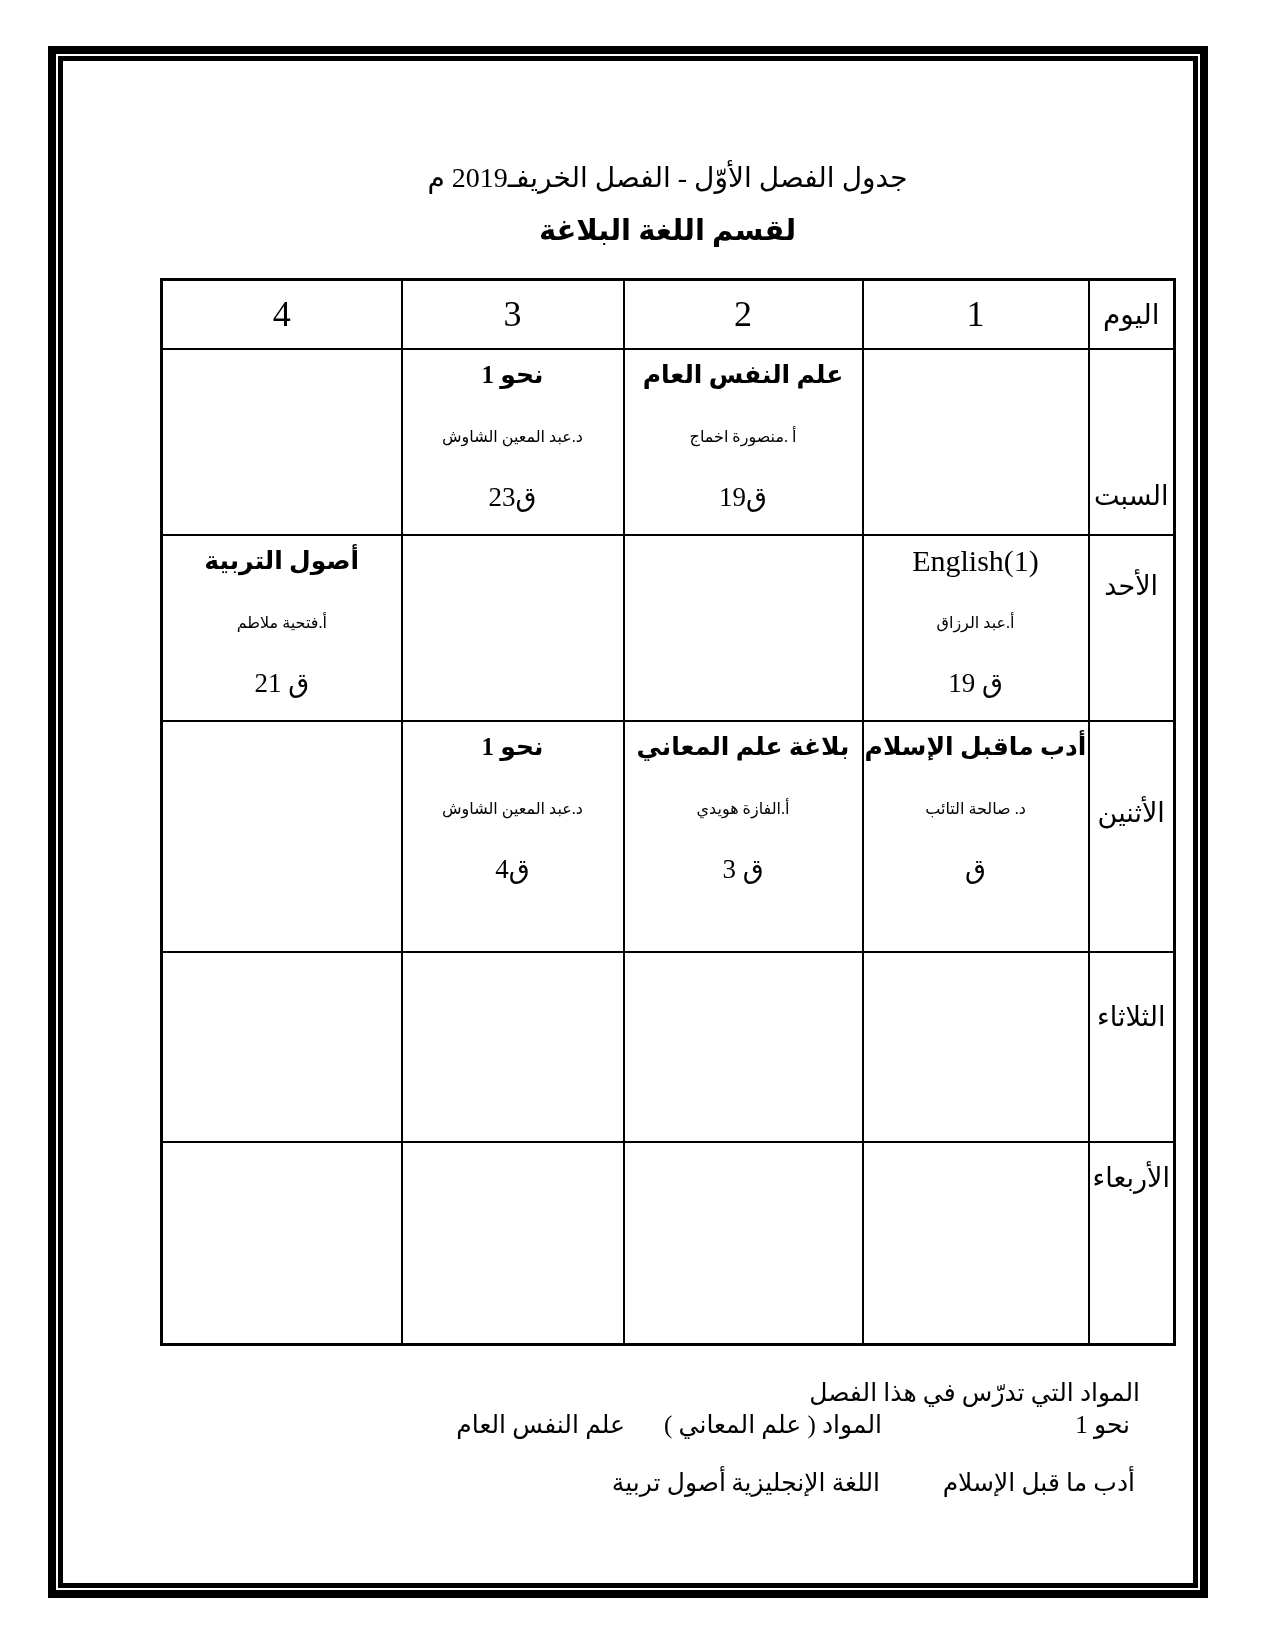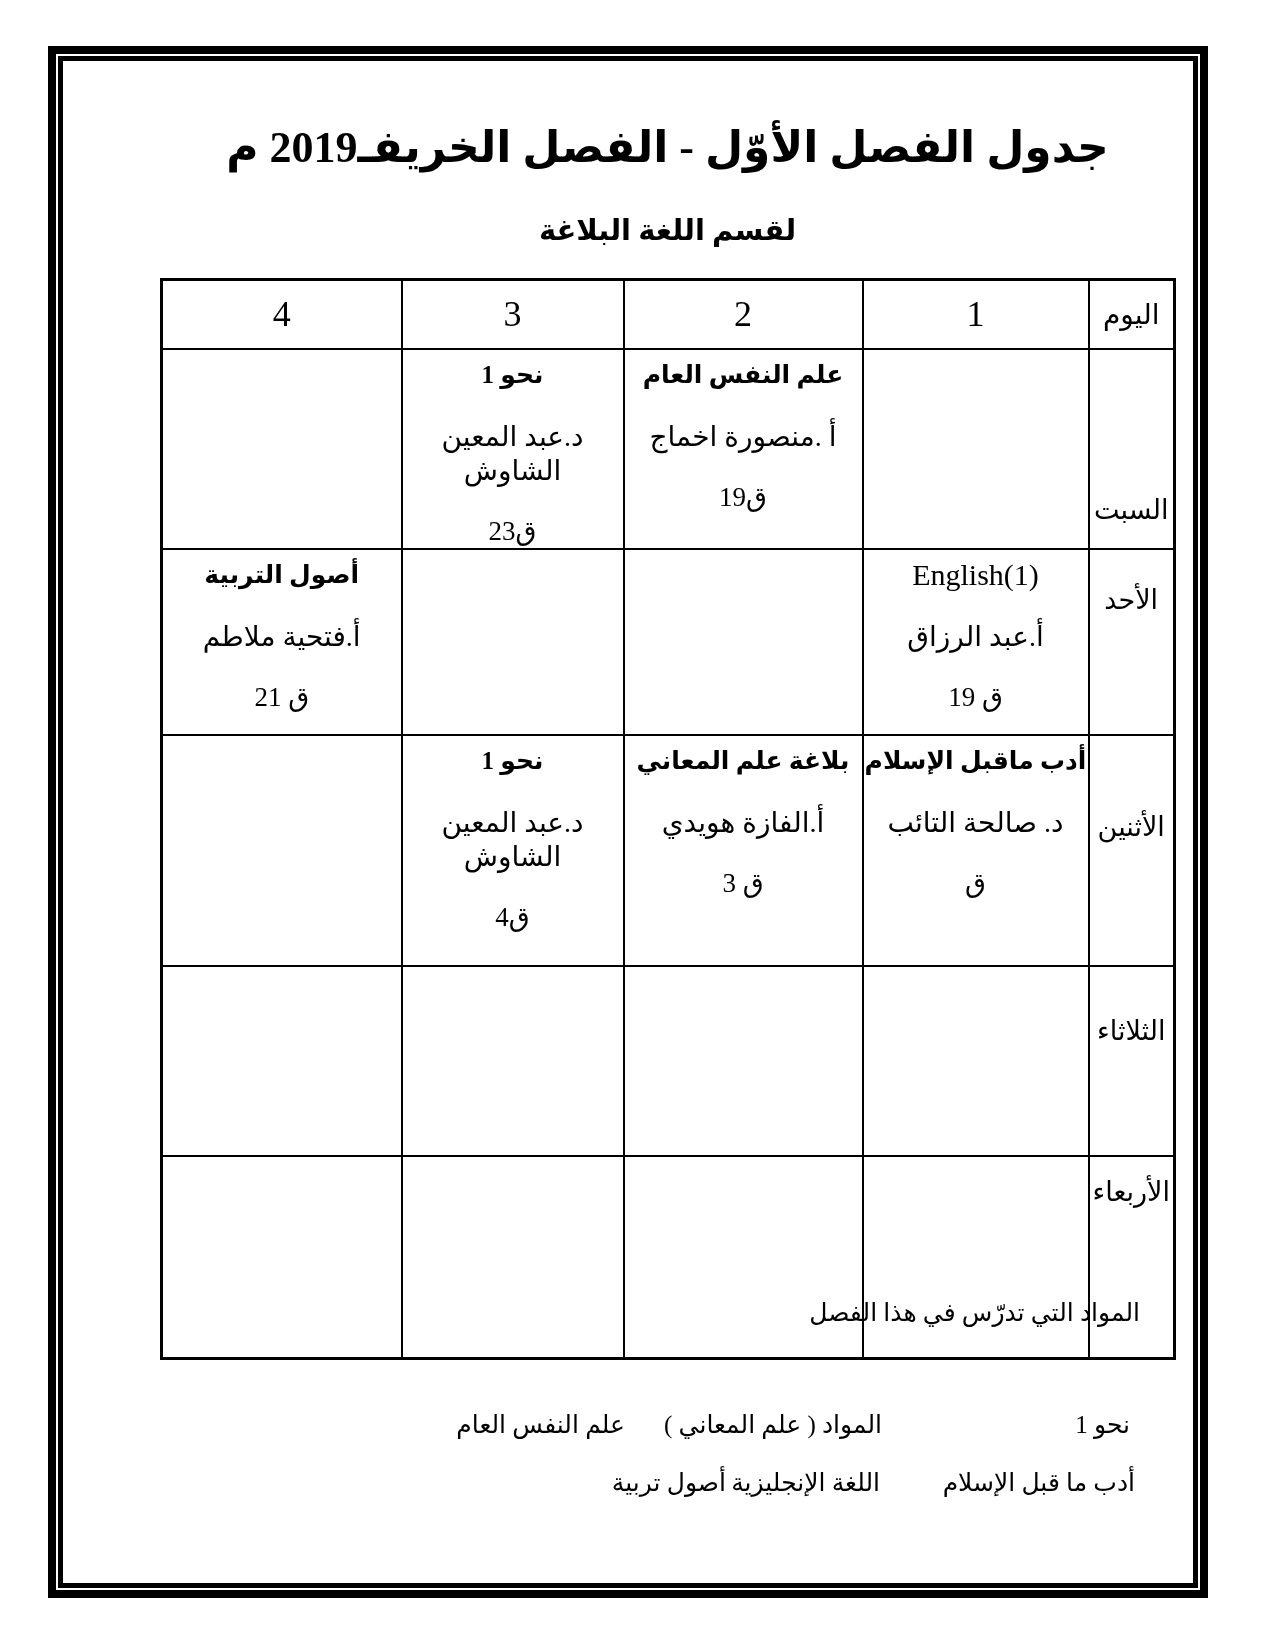--- a/index.html
+++ b/index.html
@@ -22,22 +22,22 @@
   .frame-inner {
     position: absolute; inset: 2px;
     border: 5px solid #000;
   }
   
   .titles {
     position: absolute; left: 160px; width: 1015px;
     text-align: center;
   }
   .title1 {
-    position: absolute; top: 124px; left: 0; width: 100%;
-    font-size: 44px; font-weight: bold; line-height: 48px;
+    position: absolute; top: 154px; left: 0; width: 100%;
+    font-size: 28px; font-weight: normal; line-height: 48px;
   }
   .title2 {
     position: absolute; top: 207px; left: 0; width: 100%;
     font-size: 29px; font-weight: bold; line-height: 46px;
   }
   
   table.schedule {
     position: absolute; left: 160px; top: 278px;
     border-collapse: collapse;
     table-layout: fixed;
@@ -57,31 +57,31 @@
   }
   tr.hrow th.day-h { font-size: 28px; }
   tr.r-sat { height: 186px; }
   tr.r-sun { height: 186px; }
   tr.r-mon { height: 231px; }
   tr.r-tue { height: 190px; }
   tr.r-wed { height: 203px; }
   td.pcell div { line-height: 34px; }
   .subject { font-size: 25px; font-weight: bold; margin-top: 8px; }
   .subject-latin { font-weight: normal; font-size: 30px; }
-  .teacher { font-size: 28px; margin-top: 28px; }
+  .teacher { font-size: 16px; margin-top: 28px; }
   .room { font-size: 27px; margin-top: 26px; }
   td.day { font-size: 27px; }
   tr.r-sat td.day { vertical-align: bottom; padding-bottom: 22px; }
   tr.r-sun td.day { padding-top: 34px; }
   tr.r-mon td.day { padding-top: 75px; }
   tr.r-tue td.day { padding-top: 48px; }
   tr.r-wed td.day { padding-top: 19px; }
   
   .fnote { position: absolute; font-size: 25px; line-height: 34px; white-space: nowrap; }
-  .f-head  { top: 1296px; right: 135px; }
+  .f-head  { top: 1376px; right: 135px; }
   .f-r1-a  { top: 1408px; right: 145px; }
   .f-r1-b  { top: 1408px; right: 393px; }
   .f-r1-c  { top: 1408px; right: 650px; }
   .f-r2-a  { top: 1466px; right: 140px; margin-left: 40px; }
   .f-r2-b  { top: 1466px; right: 395px; }
   .f-r2-c  { top: 1466px; right: 549px; }
 </style>
 </head>
 <body>
 

